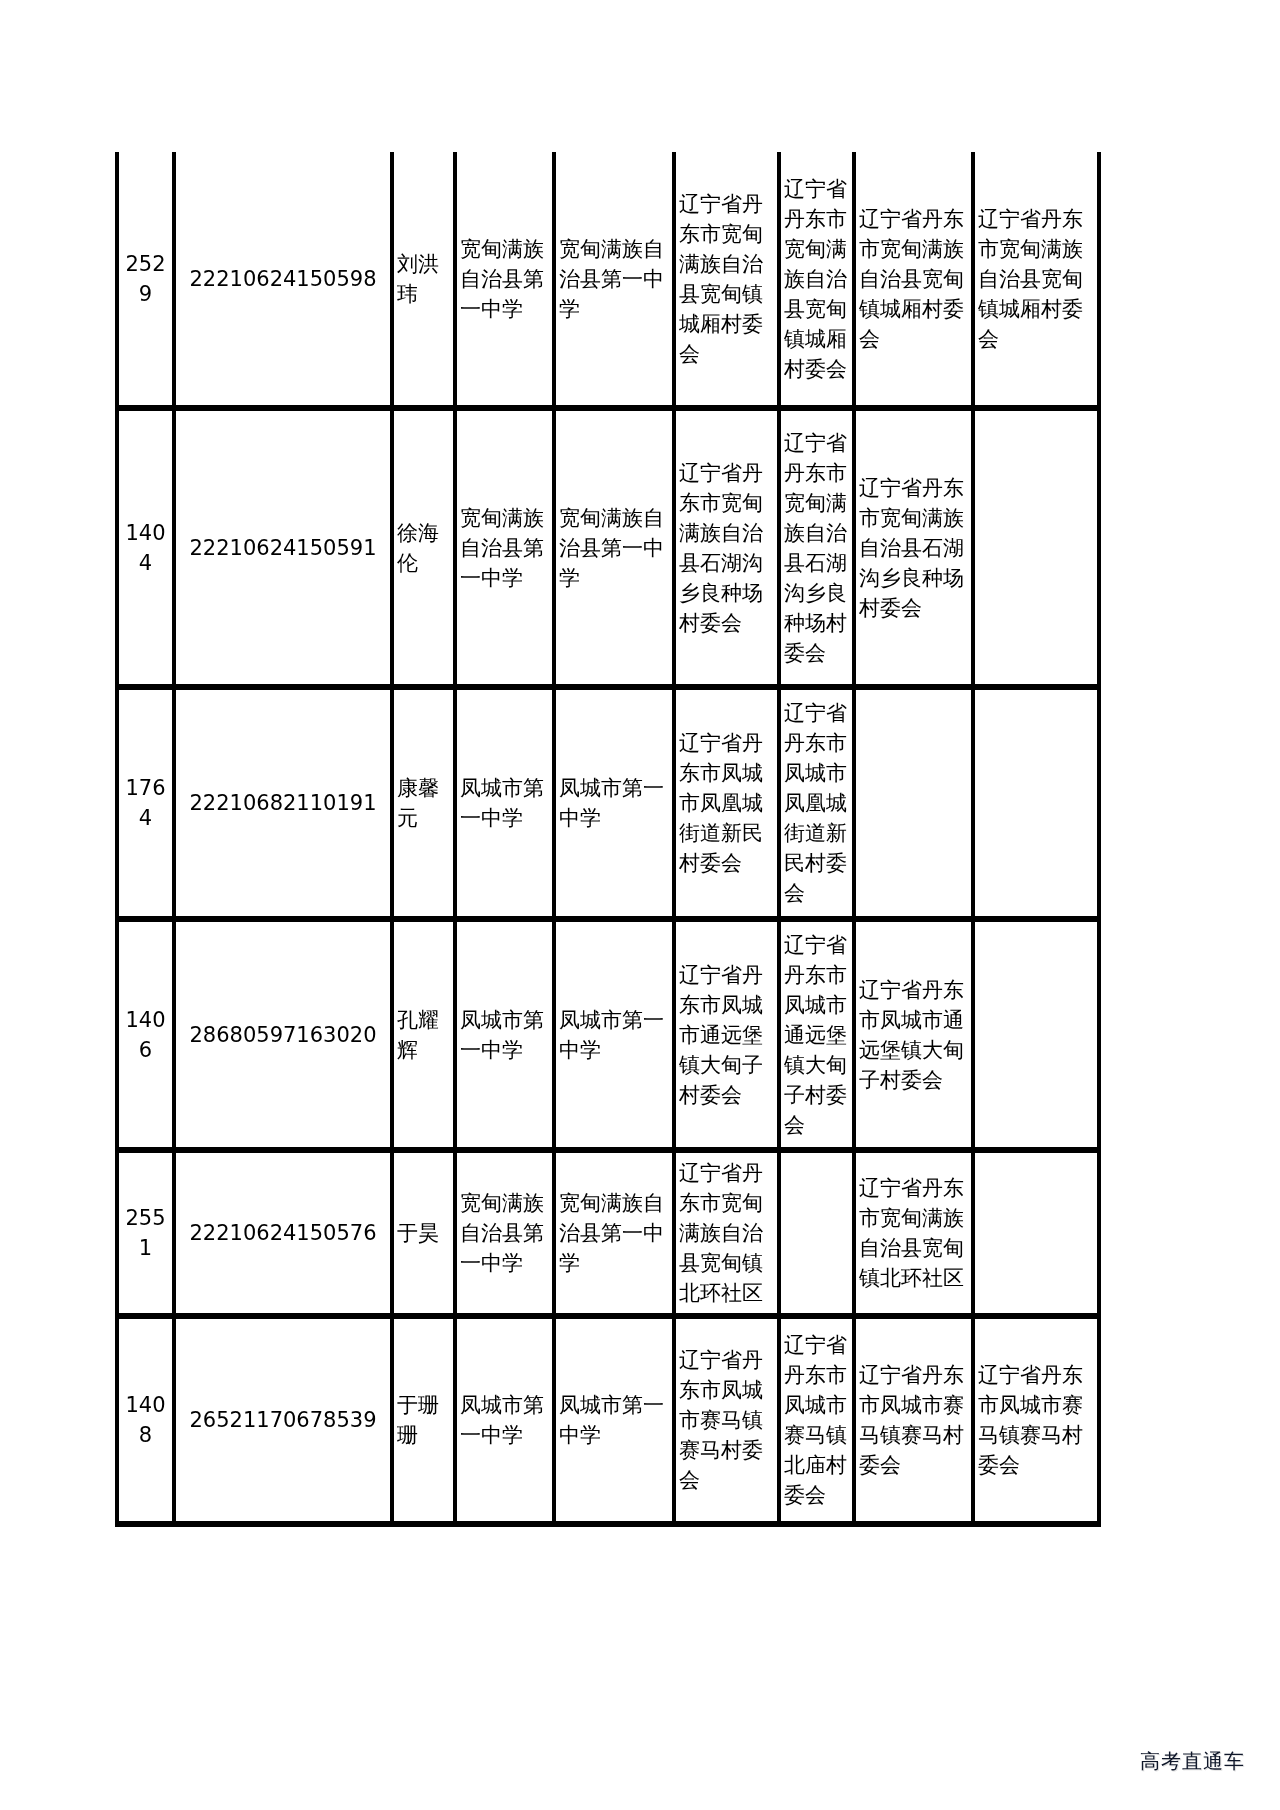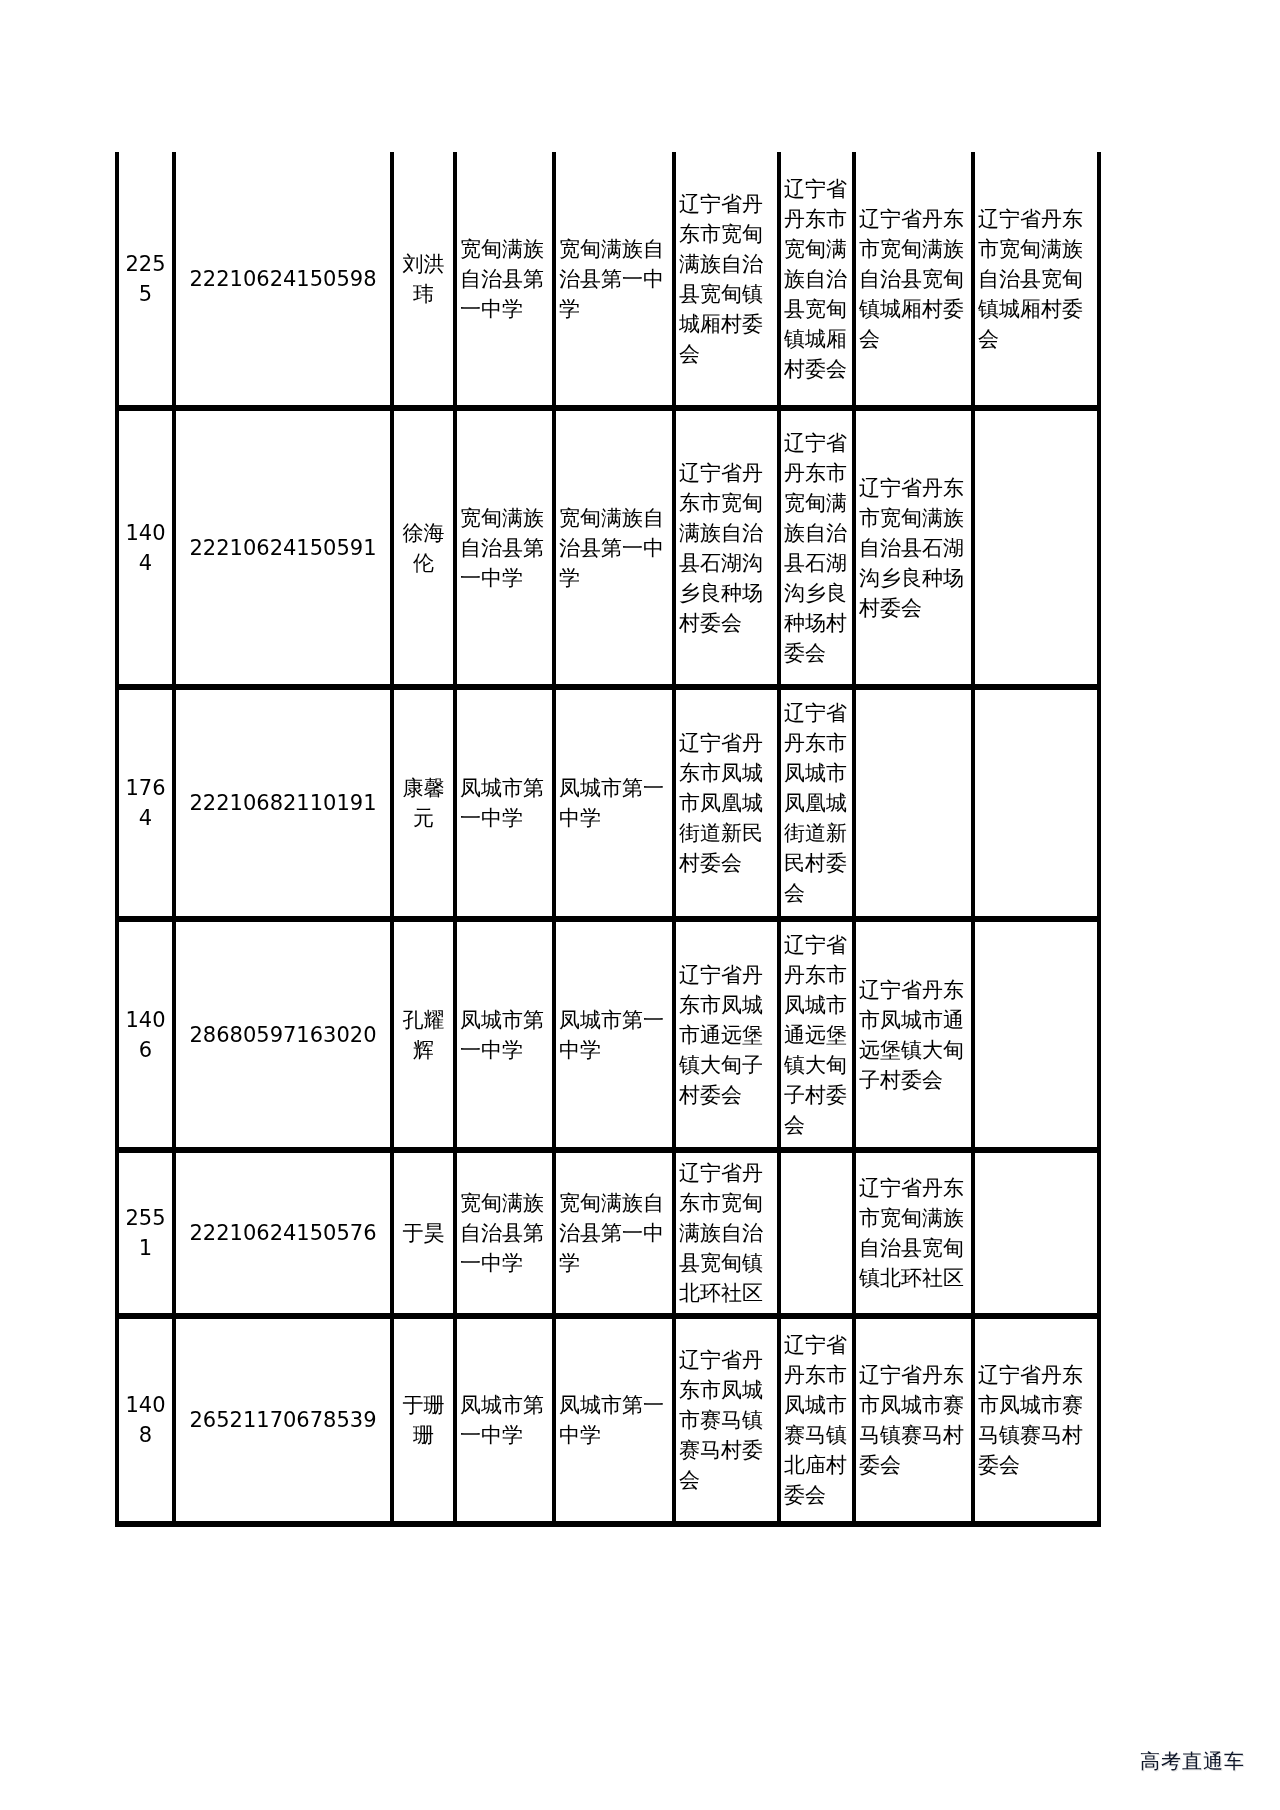--- a/index.html
+++ b/index.html
@@ -38,21 +38,21 @@
     background: #ffffff;
   }
   table.roster tr.row-first td {
     border-top: none;
   }
   td.c-center {
     text-align: center;
     word-break: normal;
   }
   td.c-name {
-    text-align: center;
+    text-align: left;
   }
   td.c-left {
     text-align: left;
   }
   .watermark {
     position: absolute;
     left: 1140px;
     top: 1748px;
     font-size: 20px;
     letter-spacing: 1px;
@@ -73,21 +73,21 @@
       <col style="width:63px">
       <col style="width:99px">
       <col style="width:120px">
       <col style="width:105px">
       <col style="width:75px">
       <col style="width:119px">
       <col style="width:126px">
     </colgroup>
     <tbody>
       <tr class="row-first" style="height:256px">
-        <td class="c-center">2255</td>
+        <td class="c-center">2529</td>
         <td class="c-center">22210624150598</td>
         <td class="c-name">刘洪玮</td>
         <td class="c-left">宽甸满族自治县第一中学</td>
         <td class="c-left">宽甸满族自治县第一中学</td>
         <td class="c-left">辽宁省丹东市宽甸满族自治县宽甸镇城厢村委会</td>
         <td class="c-left">辽宁省丹东市宽甸满族自治县宽甸镇城厢村委会</td>
         <td class="c-left">辽宁省丹东市宽甸满族自治县宽甸镇城厢村委会</td>
         <td class="c-left">辽宁省丹东市宽甸满族自治县宽甸镇城厢村委会</td>
       </tr>
       <tr style="height:279px">

